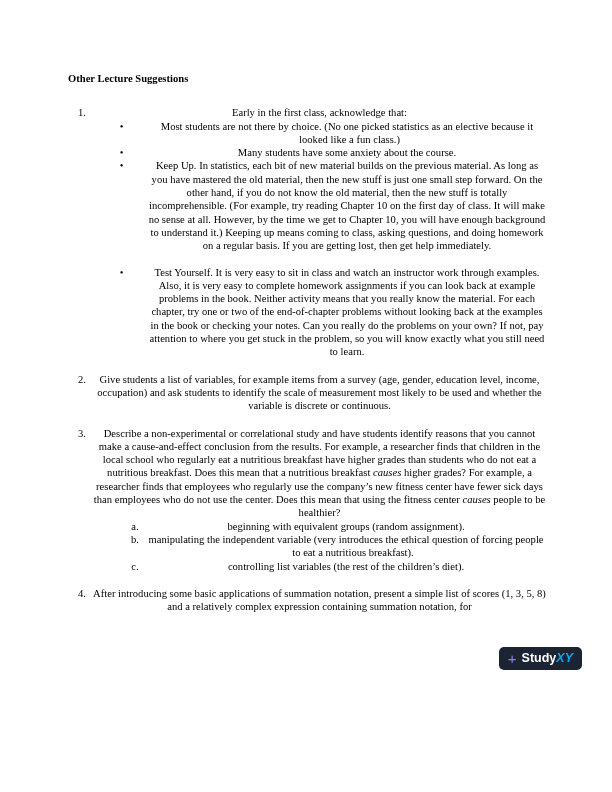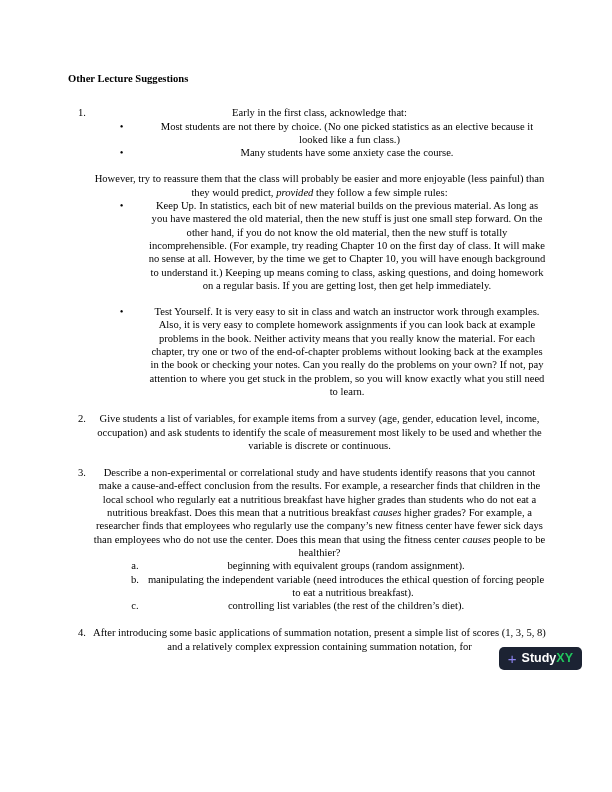--- a/index.html
+++ b/index.html
@@ -46,44 +46,43 @@
     gap:5px;
     padding:0 9px;
     background:#1c2333;
     border-radius:5px;
     font-family:"Liberation Sans", sans-serif;
     font-size:12.5px;
     font-weight:bold;
   }
   .logo-plus { color:#8f86f3; font-weight:normal; font-size:15px; line-height:1; }
   .logo-study { color:#ffffff; }
-  .logo-xy { color:#22c55e; }
+  .logo-xy { color:#0ea5e9;font-style:italic; }
 </style>
 </head>
 <body>
 
 <div class="page">
 
   <div class="heading">Other Lecture Suggestions</div>
 
   <div class="num-item">
     <span class="num-label">1.</span>
     <div class="num-content">
       <p class="para">Early in the first class, acknowledge that:</p>
       <div class="bullet-list">
         <div class="bullet-item">
           <span class="bullet-marker">•</span>
           <div class="bullet-text hang-in">Most students are not there by choice. (No one picked statistics as an elective because it looked like a fun class.)</div>
         </div>
         <div class="bullet-item">
           <span class="bullet-marker">•</span>
-          <div class="bullet-text">Many students have some anxiety case the course.</div>
+          <div class="bullet-text">Many students have some anxiety about the course.</div>
         </div>
       </div>
-      <p class="para gap-top"><span>However, try to reassure them that the class will probably be easier and more enjoyable (less painful) than they would predict, </span><em>provided</em><span> they follow a few simple rules:</span></p>
       <div class="bullet-list">
         <div class="bullet-item">
           <span class="bullet-marker">•</span>
           <div class="bullet-text">Keep Up. In statistics, each bit of new material builds on the previous material. As long as you have mastered the old material, then the new stuff is just one small step forward. On the other hand, if you do not know the old material, then the new stuff is totally incomprehensible. (For example, try reading Chapter 10 on the first day of class. It will make no sense at all. However, by the time we get to Chapter 10, you will have enough background to understand it.) Keeping up means coming to class, asking questions, and doing homework on a regular basis. If you are getting lost, then get help immediately.</div>
         </div>
         <div class="bullet-item gap-top">
           <span class="bullet-marker">•</span>
           <div class="bullet-text">Test Yourself.  It is very easy to sit in class and watch an instructor work through examples. Also, it is very easy to complete homework assignments if you can look back at example problems in the book. Neither activity means that you really know the material. For each chapter, try one or two of the end-of-chapter problems without looking back at the examples in the book or checking your notes. Can you really do the problems on your own? If not, pay attention to where you get stuck in the problem, so you will know exactly what you still need to learn.</div>
         </div>
       </div>
@@ -101,21 +100,21 @@
     <span class="num-label">3.</span>
     <div class="num-content">
       <p class="para"><span>Describe a non-experimental or correlational study and have students identify reasons that you cannot make a cause-and-effect conclusion from the results. For example, a researcher finds that children in the local school who regularly eat a nutritious breakfast have higher grades than students who do not eat a nutritious breakfast. Does this mean that a nutritious breakfast </span><em>causes</em><span> higher grades? For example, a researcher finds that employees who regularly use the company’s new fitness center have fewer sick days than employees who do not use the center. Does this mean that using the fitness center </span><em>causes</em><span> people to be healthier?</span></p>
       <div class="step-list">
         <div class="step-item">
           <span class="step-label">a.</span>
           <div class="step-text">beginning with equivalent groups (random assignment).</div>
         </div>
         <div class="step-item">
           <span class="step-label">b.</span>
-          <div class="step-text">manipulating the independent variable (need introduces the ethical question of forcing people to eat a nutritious breakfast).</div>
+          <div class="step-text">manipulating the independent variable (very introduces the ethical question of forcing people to eat a nutritious breakfast).</div>
         </div>
         <div class="step-item">
           <span class="step-label">c.</span>
           <div class="step-text">controlling list variables (the rest of the children’s diet).</div>
         </div>
       </div>
     </div>
   </div>
 
   <div class="num-item">

